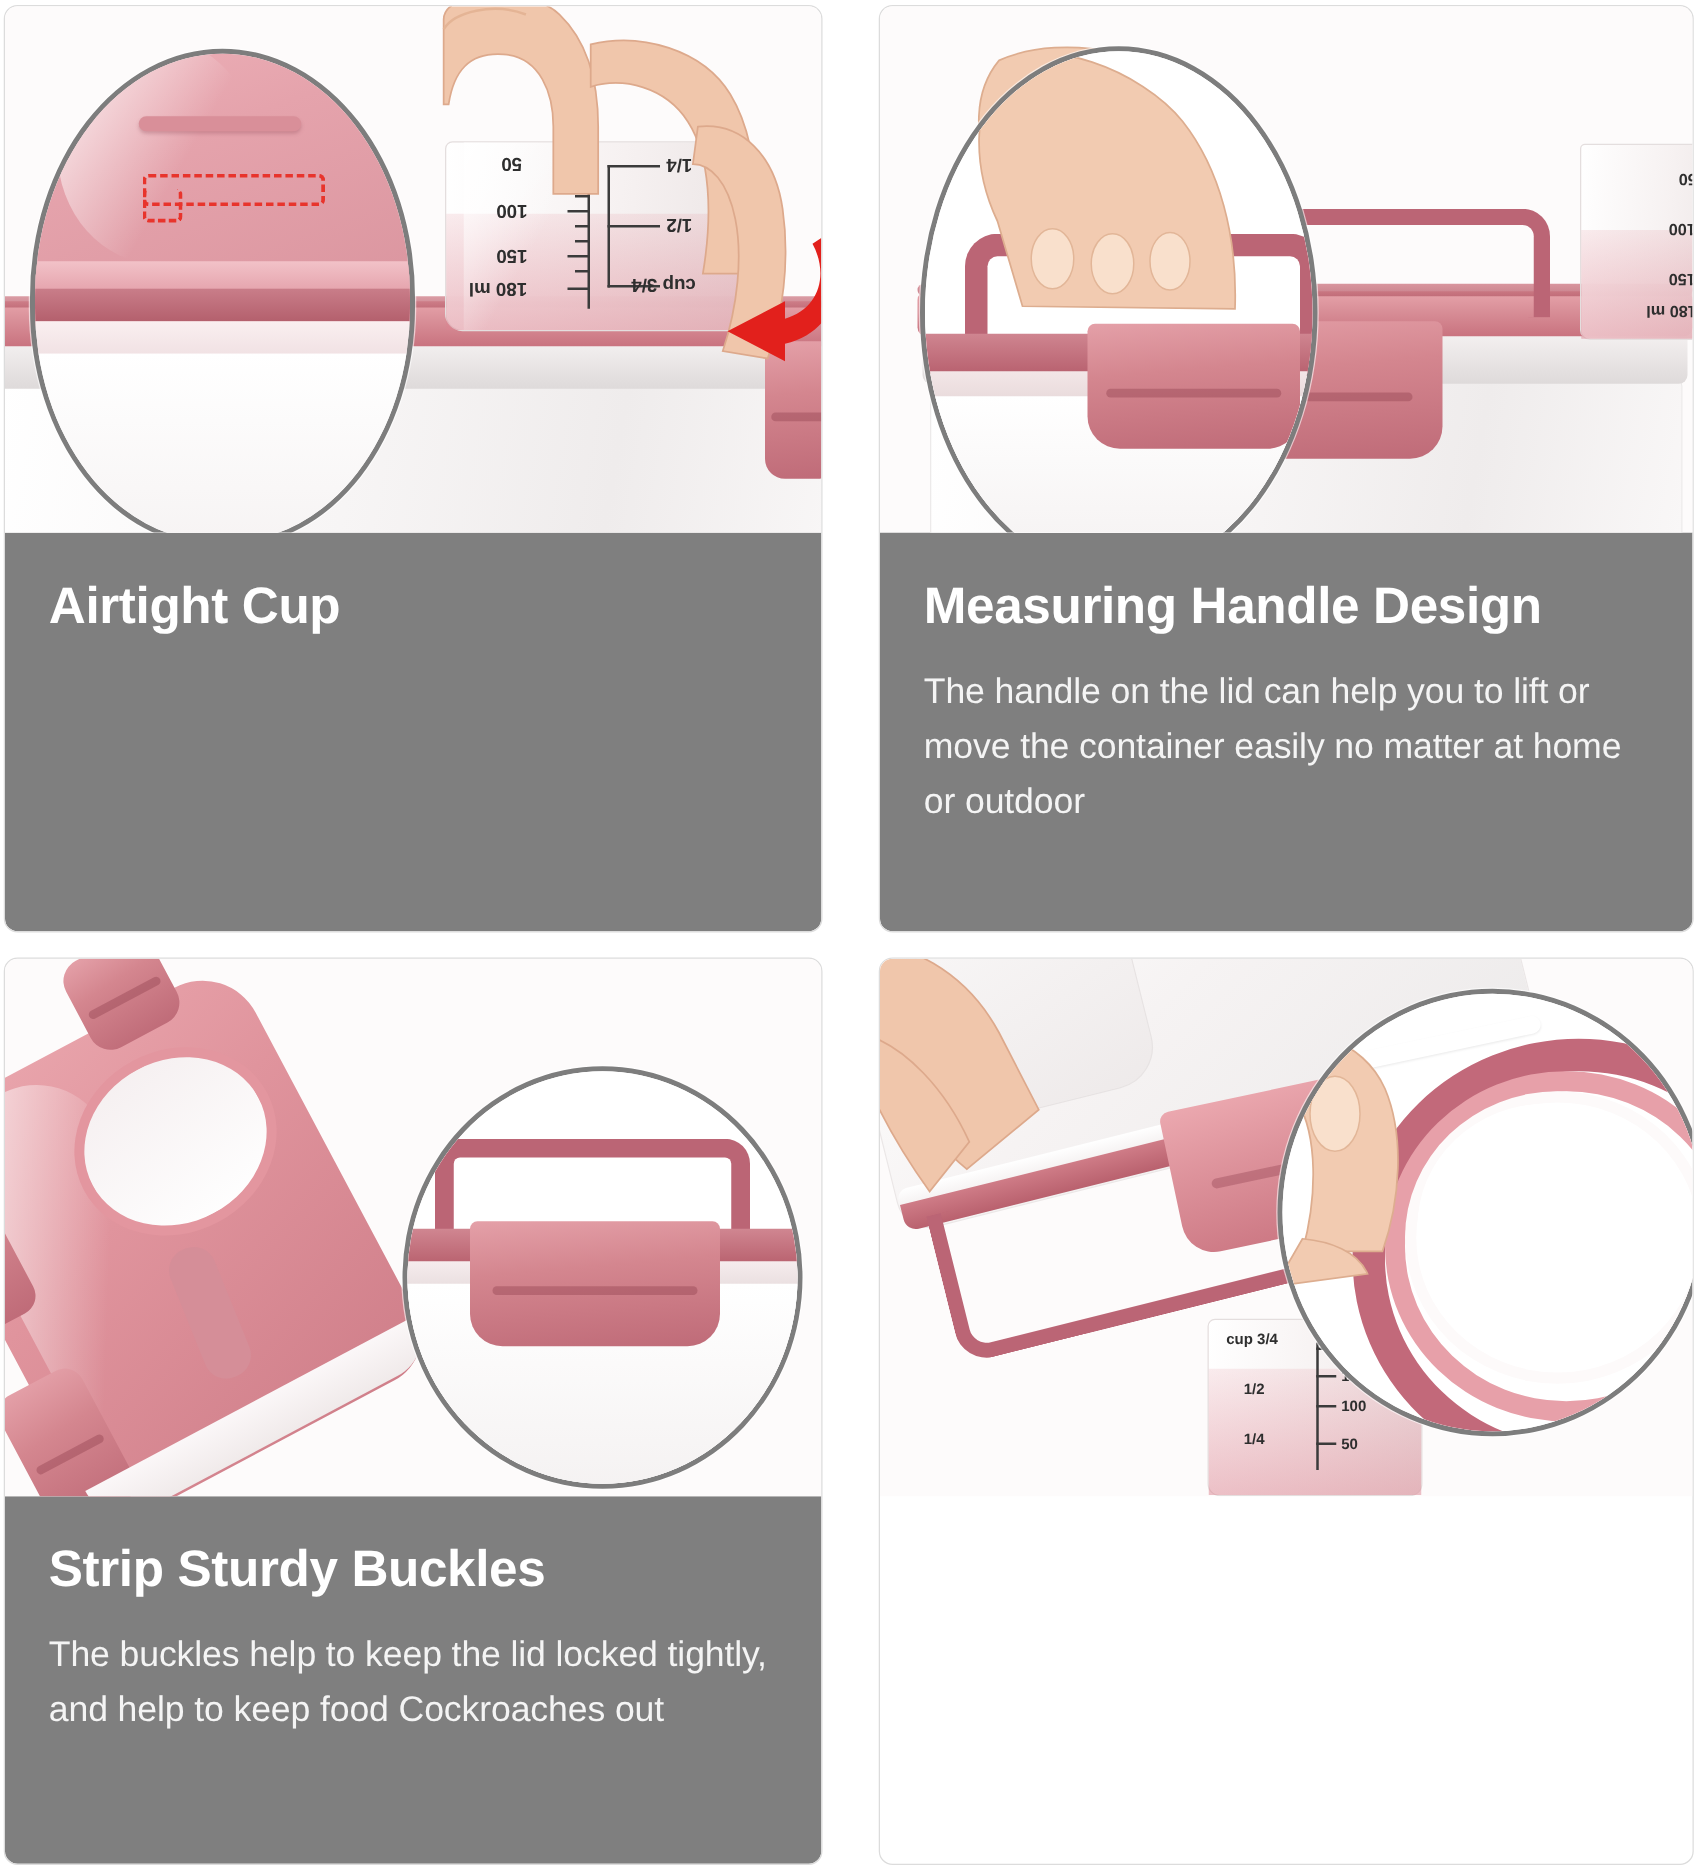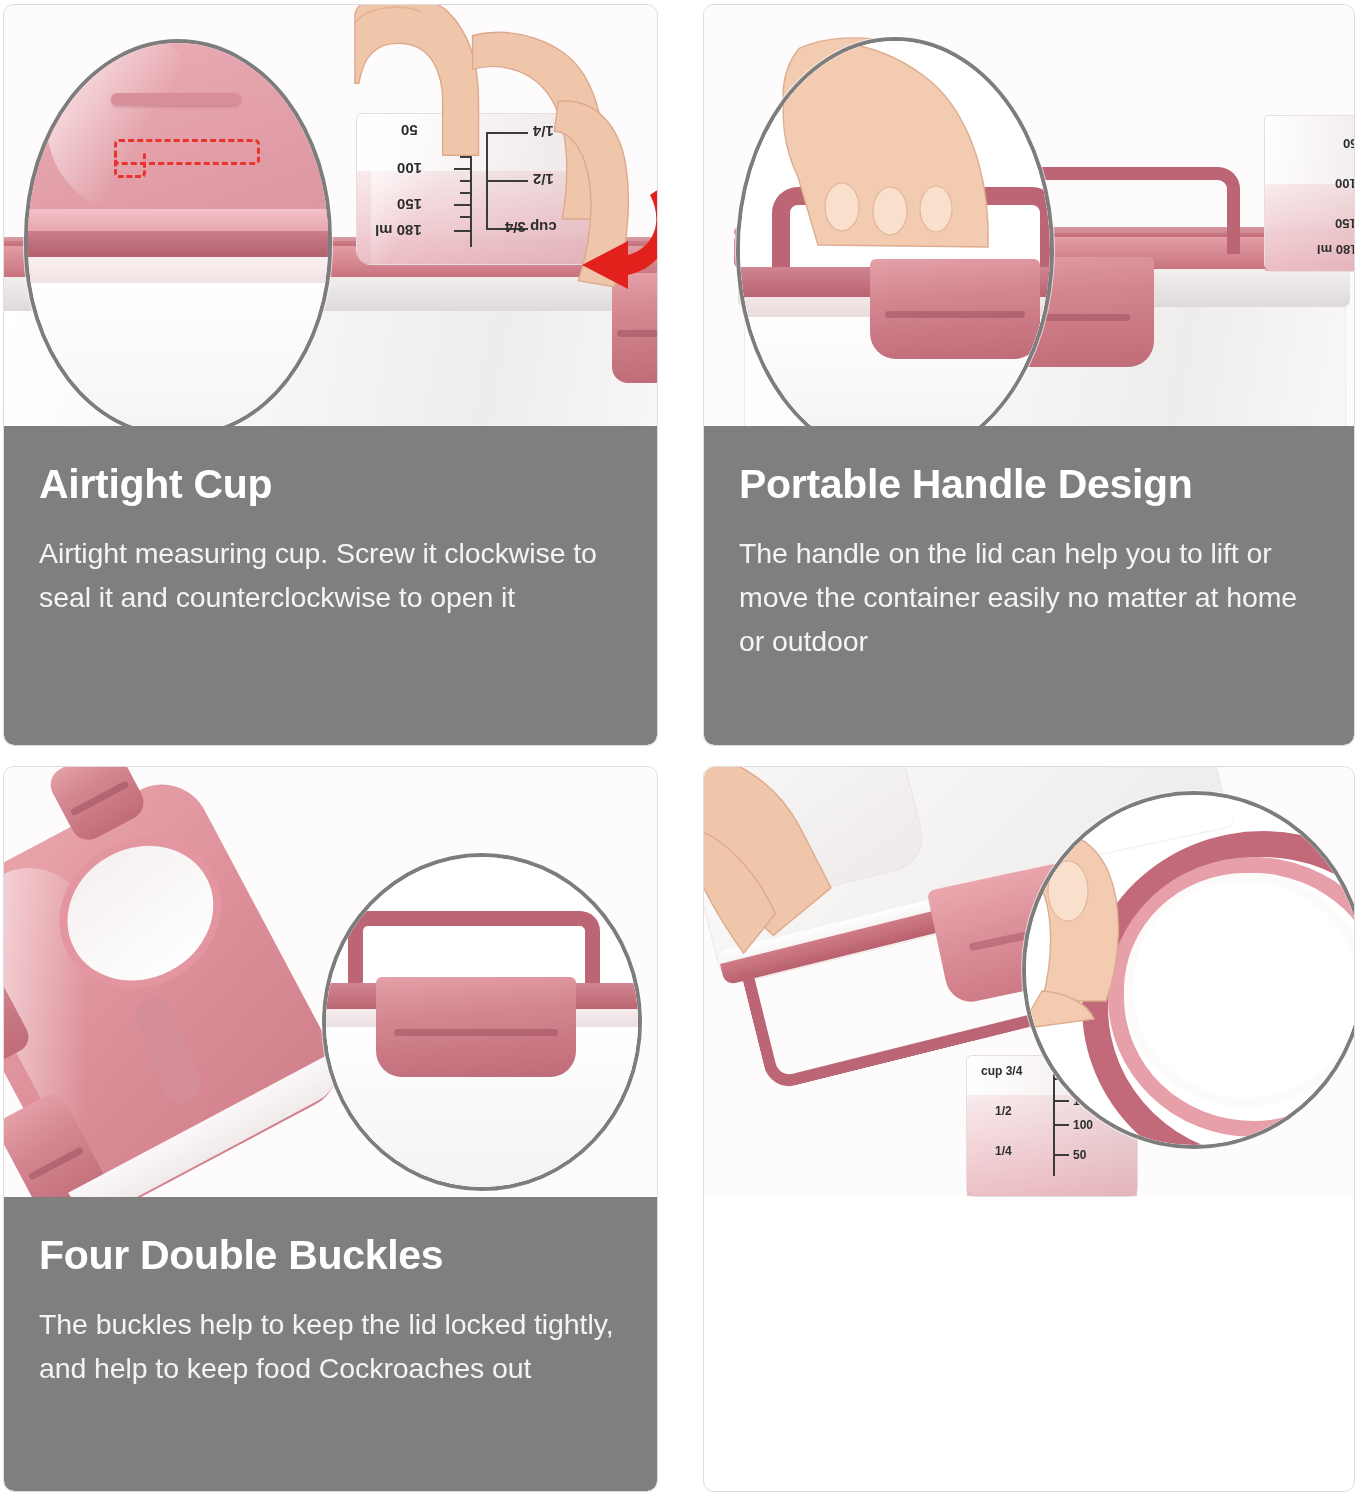--- a/index.html
+++ b/index.html
@@ -228,21 +228,20 @@
                         background:linear-gradient(180deg,#ffffff,#f6f3f3);"></div>
 
             <div class="dashhi" style="left:88px; top:98px; width:140px; height:20px;"></div>
             <div class="dashhi" style="left:88px; top:110px; width:26px; height:24px; border-top:none;"></div>
           </div>
         </div>
       </div>
     </div>
     <div class="caption">
       <div class="cap-title">Airtight Cup</div>
-      <div class="cap-body">Airtight measuring cup. Screw it clockwise to seal it and counterclockwise to open it</div>
     </div>
   </div>
 
   <div class="card card-r1">
     <div class="photo">
       <div class="art">
 
         <div class="bodyjar" style="left:40px; top:296px; width:600px; height:130px; border-radius:8px;"></div>
         <div class="rim" style="left:34px; top:258px; width:612px; height:44px; border-radius:7px;"></div>
         <div class="pinkband" style="left:30px; top:228px; width:620px; height:36px; border-radius:7px;"></div>
@@ -299,21 +298,21 @@
                 <ellipse cx="104" cy="168" rx="17" ry="24"></ellipse>
                 <ellipse cx="152" cy="172" rx="17" ry="24"></ellipse>
                 <ellipse cx="198" cy="170" rx="16" ry="23"></ellipse>
               </g>
             </svg>
           </div>
         </div>
       </div>
     </div>
     <div class="caption">
-      <div class="cap-title">Portable Handle Design</div>
+      <div class="cap-title">Measuring Handle Design</div>
       <div class="cap-body">The handle on the lid can help you to lift or move the container easily no matter at home or outdoor</div>
     </div>
   </div>
 
   <div class="card card-r2">
     <div class="photo">
       <div class="art">
 
         <div style="position:absolute; left:-60px; top:10px; width:420px; height:430px;
                     transform:rotate(-28deg); transform-origin:50% 50%;">
@@ -351,21 +350,21 @@
                         background:linear-gradient(180deg,#f6eced,#eadfe0);"></div>
             <div style="position:absolute; left:-10px; top:172px; width:340px; height:190px;
                         background:linear-gradient(180deg,#ffffff,#f3f0f0);"></div>
 
             <div class="buckle" style="left:52px; top:122px; width:200px; height:100px;"></div>
           </div>
         </div>
       </div>
     </div>
     <div class="caption">
-      <div class="cap-title">Four Double Buckles</div>
+      <div class="cap-title">Strip Sturdy Buckles</div>
       <div class="cap-body">The buckles help to keep the lid locked tightly, and help to keep food Cockroaches out</div>
     </div>
   </div>
 
   <div class="card card-r2">
     <div class="photo">
       <div class="art">
 
         <div style="position:absolute; left:10px; top:-50px; width:560px; height:360px;
                     transform:rotate(-14deg); transform-origin:30% 70%;">

